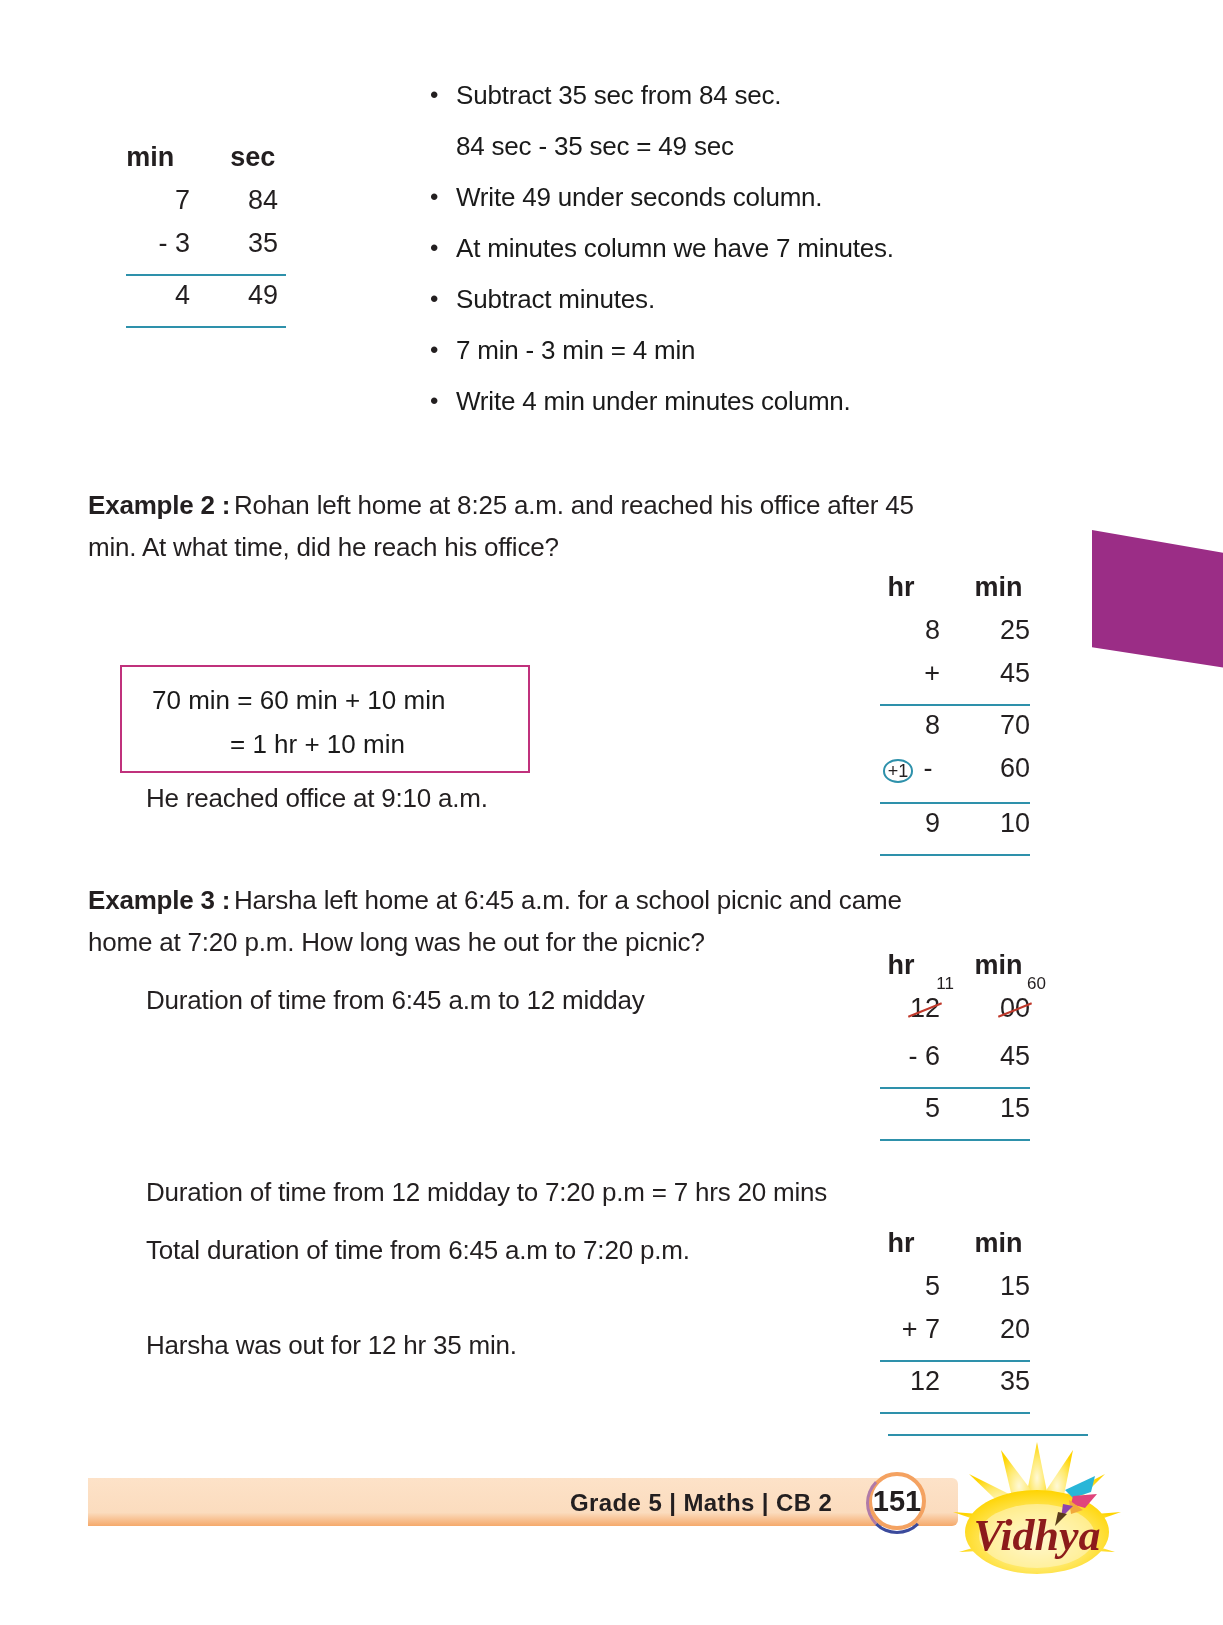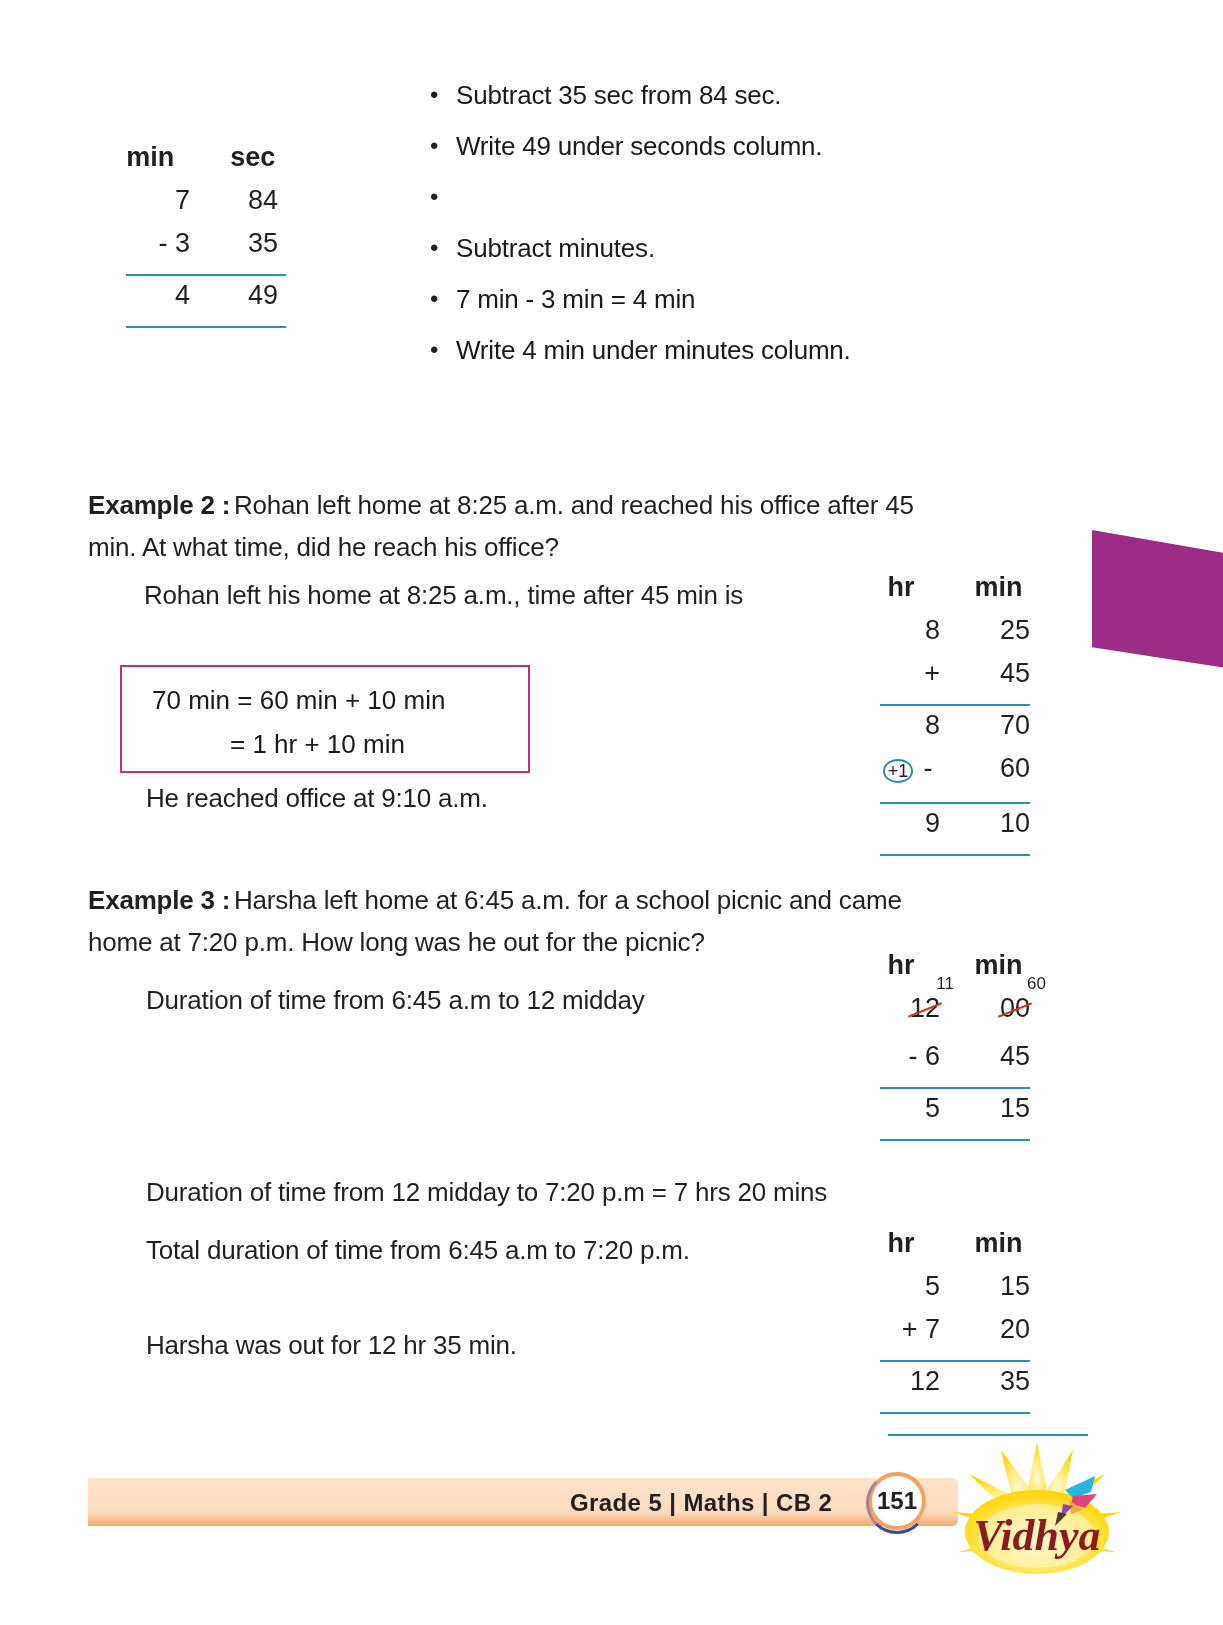--- a/index.html
+++ b/index.html
@@ -172,21 +172,21 @@
     top: 1472px;
     width: 58px;
     height: 58px;
     border-radius: 50%;
     background: #ffffff;
     border: 4px solid #f4a261;
     box-sizing: border-box;
     display: flex;
     align-items: center;
     justify-content: center;
-    font-size: 24px;
+    font-size: 29px;
     font-weight: bold;
     color: #231f20;
   }
   .page-badge-accent {
     position: absolute;
     left: 866px;
     top: 1472px;
     width: 62px;
     height: 62px;
     border-radius: 50%;
@@ -239,44 +239,48 @@
     </div>
     <div class="rule"></div>
   </div>
 
   <div class="bullet-list">
     <div class="bullet-row">
       <span class="bullet-dot">•</span>
       <span class="bullet-txt">Subtract 35 sec from 84 sec.</span>
     </div>
     <div class="bullet-row">
+      <span class="bullet-dot hidden">•</span>
+      <span class="bullet-txt">84 sec - 35 sec = 49 sec</span>
+    </div>
+    <div class="bullet-row">
       <span class="bullet-dot">•</span>
       <span class="bullet-txt">Write 49 under seconds column.</span>
     </div>
     <div class="bullet-row">
       <span class="bullet-dot">•</span>
+      <span class="bullet-txt">At minutes column we have 7 minutes.</span>
     </div>
     <div class="bullet-row">
       <span class="bullet-dot">•</span>
       <span class="bullet-txt bold">Subtract minutes.</span>
     </div>
     <div class="bullet-row">
       <span class="bullet-dot">•</span>
       <span class="bullet-txt">7 min - 3 min = 4 min</span>
     </div>
     <div class="bullet-row">
       <span class="bullet-dot">•</span>
       <span class="bullet-txt">Write 4 min under minutes column.</span>
     </div>
   </div>
 
   <div class="txt body-text bold" style="left:88px; top:490px;">Example 2 :</div>
   <div class="txt body-text" style="left:234px; top:490px;">Rohan left home at 8:25 a.m. and reached his office after 45</div>
   <div class="txt body-text" style="left:88px; top:532px;">min. At what time, did he reach his office?</div>
-  <div class="txt body-text" style="left:144px; top:580px;">Rohan left his home at 8:25 a.m., time after 45 min is</div>
 
   <div class="pinkbox">
     <div class="l1">70 min = 60 min + 10 min</div>
     <div class="l2">= 1 hr + 10 min</div>
   </div>
 
   <div class="txt body-text" style="left:146px; top:783px;">He reached office at 9:10 a.m.</div>
 
   <div class="calc" style="left:880px; top:572px; width:150px;">
     <div class="calc-row calc-head">

